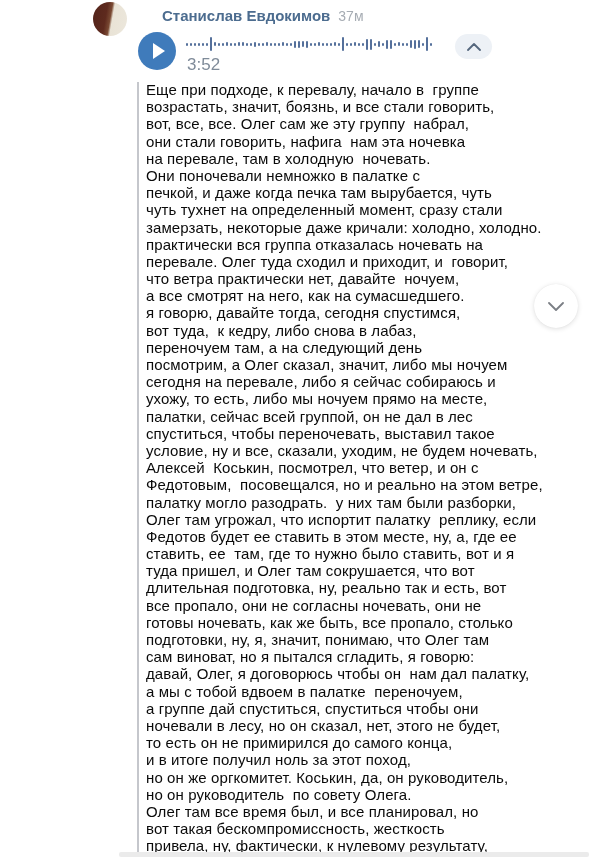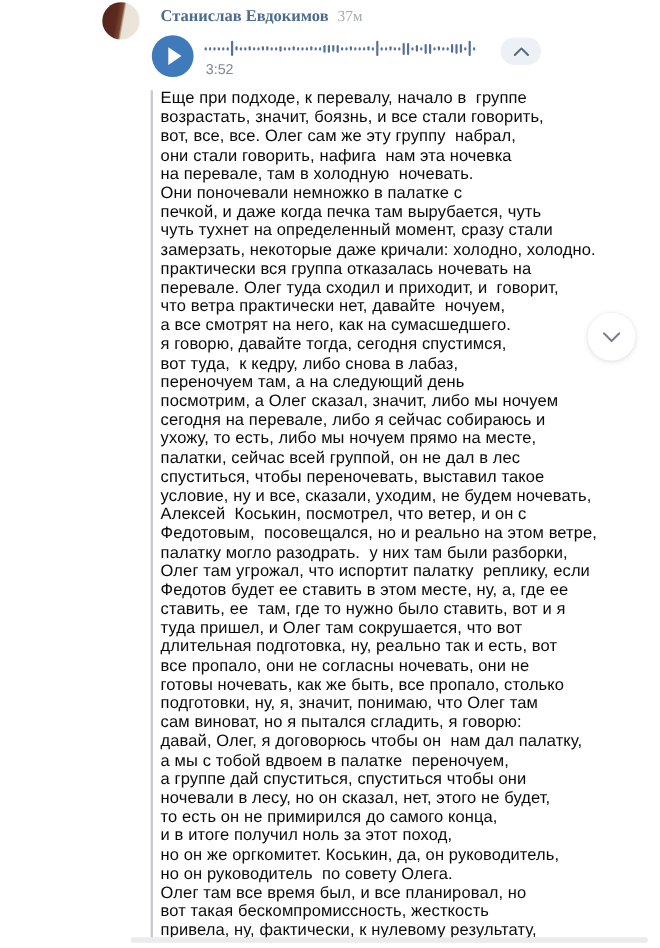--- a/index.html
+++ b/index.html
@@ -5,41 +5,41 @@
   * { margin: 0; padding: 0; box-sizing: border-box; }
   html, body { width: 600px; height: 862px; background: #ffffff; overflow: hidden; }
   body { font-family: "Liberation Sans", "DejaVu Sans", sans-serif; position: relative; }
 
   .avatar {
     position: absolute; left: 93px; top: 2px; width: 34px; height: 34px;
     border-radius: 50%;
     background: linear-gradient(100deg, #52231a 0%, #5e2a1e 38%, #7a4a33 50%, #e9e3d6 56%, #ece7dc 100%);
   }
 
-  .header-row { position: absolute; left: 146px; top: 7px; display: flex; align-items: baseline; gap: 8px; white-space: nowrap; font-family: Liberation Serif, serif; }
+  .header-row { position: absolute; left: 162px; top: 7px; display: flex; align-items: baseline; gap: 8px; white-space: nowrap; }
   .name { font-size: 15px; font-weight: bold; color: var(--name-blue, #4c6c8f); }
   .timestamp { font-size: 14px; color: var(--timestamp-gray, #a6acb3); }
 
   .play-btn {
     position: absolute; left: 138px; top: 32px; width: 38px; height: 38px;
     border-radius: 50%; background: var(--accent-blue, #3f7bbb);
     display: flex; align-items: center; justify-content: center; cursor: pointer;
   }
   .play-tri {
     width: 0; height: 0; margin-left: 3px;
     border-left: 12px solid #ffffff; border-top: 8px solid transparent; border-bottom: 8px solid transparent;
   }
 
   .waveform {
     position: absolute; left: 186px; top: 36px; height: 16px; width: 248px;
     display: flex; align-items: center; gap: 2px; cursor: pointer;
   }
   .wbar { display: block; width: 2px; border-radius: 1px; background: var(--waveform-blue, #55709b); }
 
-  .duration { position: absolute; left: 187px; top: 55px; font-size: 13px; color: var(--duration-gray, #7f8b99); }
+  .duration { position: absolute; left: 187px; top: 55px; font-size: 17px; color: var(--duration-gray, #7f8b99); }
 
   .collapse-pill {
     position: absolute; left: 455px; top: 34px; width: 37px; height: 25px;
     border-radius: 13px; background: #edf1f6;
     display: flex; align-items: center; justify-content: center; cursor: pointer;
   }
 
   .quote-line { position: absolute; left: 137px; top: 82px; width: 2px; height: 772px; background: #c5c7cc; }
 
   .transcript {

